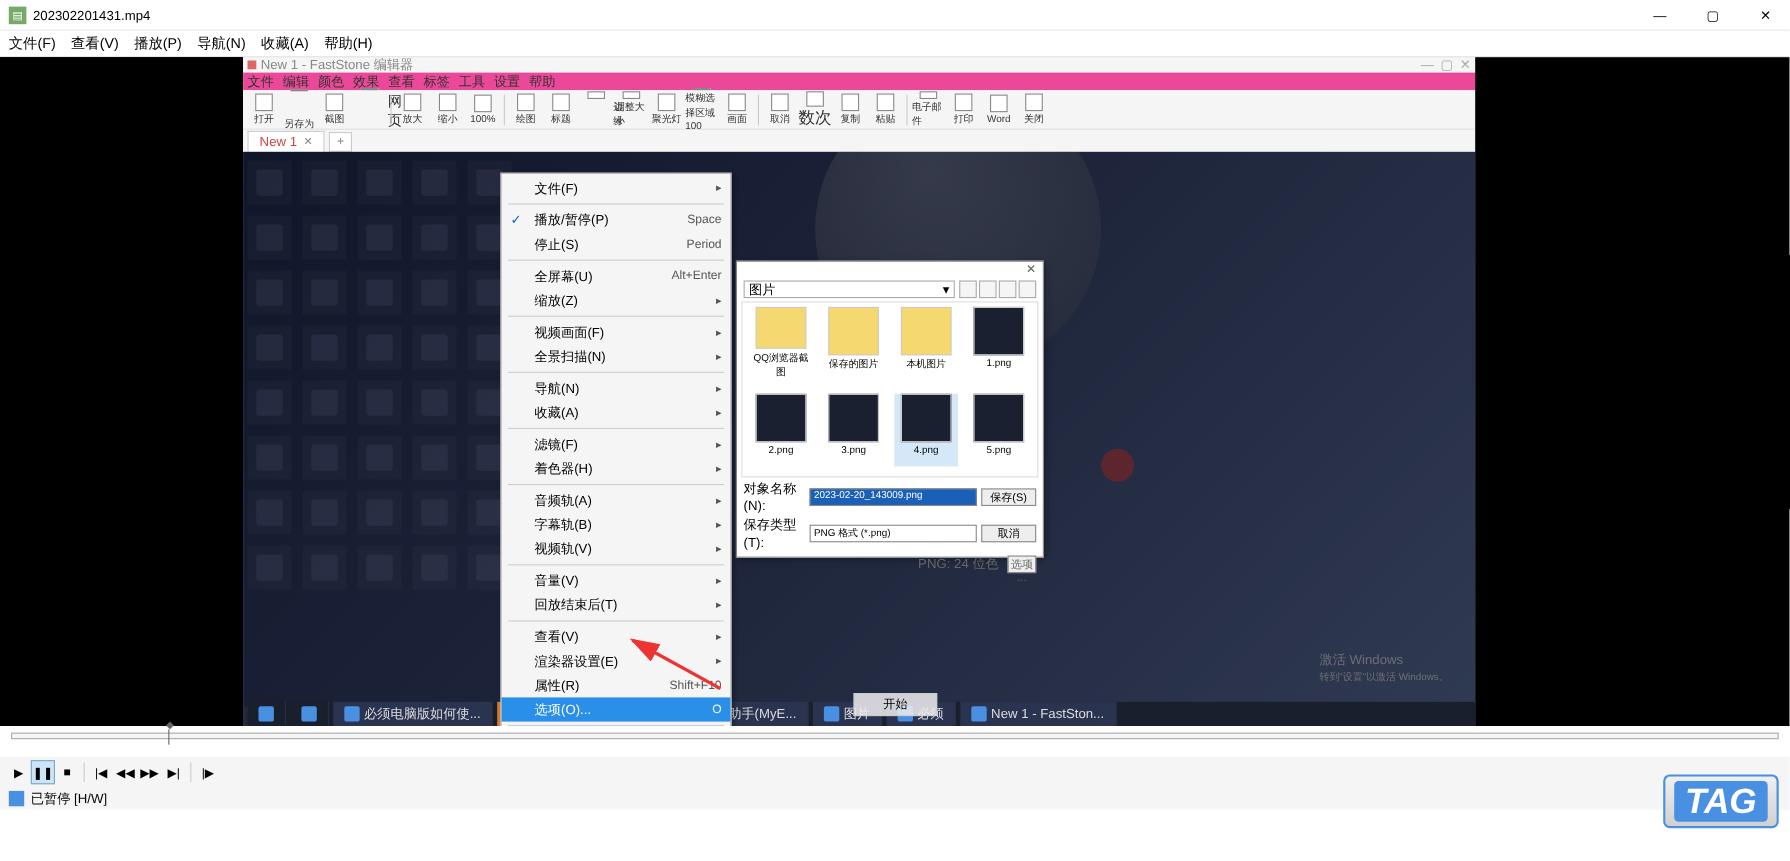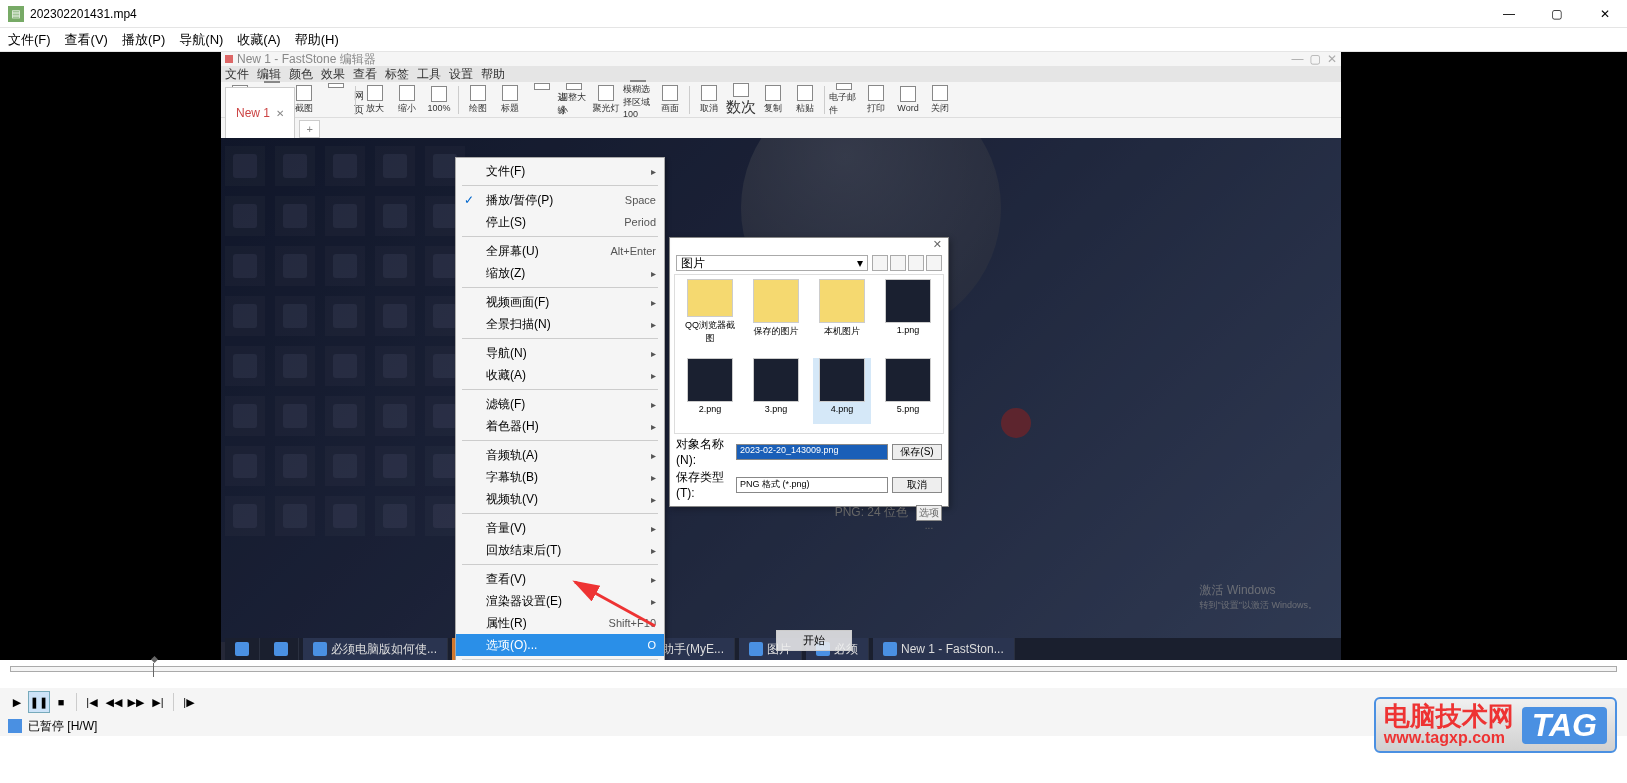--- a/index.html
+++ b/index.html
@@ -10,35 +10,35 @@
 .titlebar .winbtns{display:flex;gap:20px;}
 .titlebar .winbtn{width:28px;height:20px;display:flex;align-items:center;justify-content:center;font-size:12px;}
 .menubar{height:24px;background:#fff;display:flex;align-items:center;padding:0 8px;gap:14px;border-bottom:1px solid #e5e5e5;}
 .menubar span{font-size:13px;}
 .video-area{position:relative;background:#000;height:608px;}
 .inner-app{position:absolute;left:221px;top:0;width:1120px;height:608px;background:#fff;display:flex;flex-direction:column;}
 .left-black{position:absolute;left:0;top:0;width:221px;height:608px;background:#000;}
 .inner-title{height:14px;background:#f5f5f5;display:flex;align-items:center;padding:0 4px;font-size:10px;color:#888;gap:4px;}
 .inner-title .sq{width:8px;height:8px;background:#d66;}
 .inner-title .wbtns{margin-left:auto;display:flex;gap:6px;font-size:9px;color:#aaa;}
-.inner-menu{height:16px;background:#e5e5e5;display:flex;align-items:center;padding:0 4px;gap:8px;font-size:10px;color:#333;}
+.inner-menu{height:16px;background:#ec4899;display:flex;align-items:center;padding:0 4px;gap:8px;font-size:10px;color:#333;}
 .inner-toolbar{height:36px;background:#f5f5f5;display:flex;align-items:center;padding:0 4px;gap:2px;border-bottom:1px solid #ddd;}
 .tb-item{display:flex;flex-direction:column;align-items:center;justify-content:center;width:30px;height:34px;font-size:9px;color:#333;gap:1px;}
 .tb-item .ticon{width:16px;height:16px;border:1px solid #888;background:#fff;}
 .tb-sep{width:1px;height:28px;background:#ccc;margin:0 2px;}
 .tabs{height:20px;background:#f5f5f5;display:flex;align-items:flex-end;padding:0 4px;}
-.tab{background:#fff;border:1px solid #ccc;border-bottom:none;padding:18px 10px;font-size:10px;color:#c44;display:flex;align-items:center;gap:6px;}
+.tab{background:#fff;border:1px solid #ccc;border-bottom:none;padding:2px 10px;font-size:10px;color:#c44;display:flex;align-items:center;gap:6px;}
 .tab .close{color:#888;font-size:10px;}
 .tab-add{margin-left:4px;padding:2px 6px;border:1px solid #ccc;background:#fff;font-size:11px;color:#888;}
 .canvas{flex:1;position:relative;background:linear-gradient(135deg,#1a2340 0%,#2a3455 40%,#4a5a80 100%);overflow:hidden;}
 .desktop-icons{position:absolute;left:4px;top:8px;display:grid;grid-template-columns:repeat(5,44px);grid-auto-rows:44px;gap:6px 6px;opacity:0.4;}
 .dicon{width:40px;height:40px;background:rgba(255,255,255,0.1);display:flex;flex-direction:column;align-items:center;justify-content:center;font-size:7px;color:#ddd;}
 .dicon .di{width:24px;height:24px;background:rgba(200,200,255,0.3);border-radius:3px;}
 .planet{position:absolute;right:340px;top:-60px;width:260px;height:260px;border-radius:50%;background:radial-gradient(circle at 40% 30%,#ccc,#888 50%,#444);opacity:0.25;}
-.activate{position:absolute;right:24px;bottom:48px;color:#ccc;font-size:11px;text-align:left;opacity:0.7;}
+.activate{position:absolute;right:24px;bottom:38px;color:#ccc;font-size:11px;text-align:left;opacity:0.7;}
 .red-dot{position:absolute;right:310px;top:270px;width:30px;height:30px;border-radius:50%;background:#c33;opacity:0.6;}
 .dim-overlay{position:absolute;left:0;top:0;right:0;bottom:0;background:rgba(0,0,0,0.35);}
 .context-menu{position:absolute;left:234px;top:19px;width:210px;background:#f5f5f5;border:1px solid #aaa;box-shadow:2px 2px 4px rgba(0,0,0,0.3);padding:2px 0;z-index:10;}
 .cm-item{display:flex;align-items:center;height:22px;padding:0 8px 0 30px;font-size:12px;position:relative;}
 .cm-item .shortcut{margin-left:auto;color:#555;font-size:11px;}
 .cm-item .arrow{margin-left:auto;color:#555;font-size:10px;}
 .cm-item.check::before{content:'✓';position:absolute;left:8px;color:#06c;font-size:12px;}
 .cm-item.highlight{background:#2a8fe8;color:#fff;}
 .cm-item.highlight .shortcut{color:#fff;}
 .cm-sep{height:1px;background:#ccc;margin:3px 6px;}
@@ -137,21 +137,21 @@
         <div class="tb-item">
           <div class="ticon"></div>
           <span style="font-size: 9px; margin-top: 22px;">另存为</span>
         </div>
         <div class="tb-item">
           <div class="ticon"></div>
           <span style="font-size: 9px;">截图</span>
         </div>
         <div class="tb-item">
           <div class="ticon"></div>
-          <span style="font-size: 10px; margin-left: 46px;">网页</span>
+          <span style="font-size: 13px; margin-left: 46px;">网页</span>
         </div>
         <div class="tb-sep"></div>
         <div class="tb-item">
           <div class="ticon"></div>
           <span style="font-size: 9px;">放大</span>
         </div>
         <div class="tb-item">
           <div class="ticon"></div>
           <span style="font-size: 9px;">缩小</span>
         </div>
@@ -595,19 +595,15 @@
   <div class="ctrl-btn">|▶</div>
 </div>
 
 <div class="statusbar">
   <span class="sicon"></span>
   <span>已暂停  [H/W]</span>
 </div>
 
 <div class="watermark">
   <div class="brand">
-    <div>
-      <div class="cn">电脑技术网</div>
-      <div class="url">www.tagxp.com</div>
-    </div>
     <div class="tag">TAG</div>
   </div>
 </div>
 
 </body></html>

